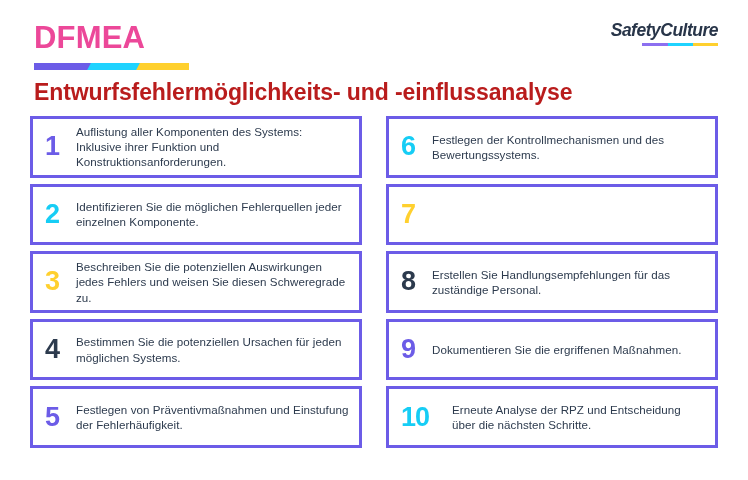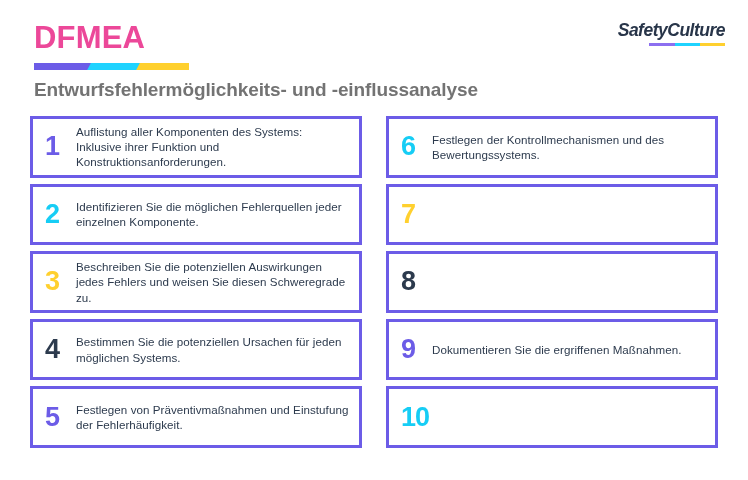--- a/index.html
+++ b/index.html
@@ -23,21 +23,21 @@
   
   .header {
     position: relative;
     height: 112px;
     padding: 22px 34px 0 34px;
   }
 
   .brand {
     position: absolute;
     top: 22px;
-    right: 23px;
+    right: 30px;
     text-align: right;
     line-height: 1;
   }
   .brand-word {
     font-size: 17.5px;
     font-weight: bold;
     font-style: italic;
     letter-spacing: -0.5px;
     color: #283549;
     display: inline-block;
@@ -81,24 +81,24 @@
     top: 0;
     height: 7px;
     display: block;
     transform: skewX(-28deg);
   }
   .ab-1 { left: -4px;  width: 62px;  background: #6c5ce7; }
   .ab-2 { left: 55px;  width: 52px;  background: #1fd3ff; }
   .ab-3 { left: 104px; width: 58px;  background: #ffd02e; }
 
   .subtitle {
-    font-size: 19px;
+    font-size: 23px;
     font-weight: bold;
     letter-spacing: -0.1px;
-    color: #737373;
+    color: #b91c1c;
     line-height: 1.05;
     white-space: nowrap;
   }
 
   
   .steps {
     position: absolute;
     top: 116px;
     left: 30px;
     right: 30px;
@@ -202,25 +202,27 @@
       <span class="step-num num-cyan">6</span>
       <span class="step-text">Festlegen der Kontrollmechanismen und des Bewertungssystems.</span>
     </div>
 
     <div class="step">
       <span class="step-num num-yellow">7</span>
     </div>
 
     <div class="step">
       <span class="step-num num-navy">8</span>
+      <span class="step-text">Erstellen Sie Handlungsempfehlungen für das zuständige Personal.</span>
     </div>
 
     <div class="step">
       <span class="step-num num-purple">9</span>
       <span class="step-text">Dokumentieren Sie die ergriffenen Maßnahmen.</span>
     </div>
 
     <div class="step">
       <span class="step-num num-cyan wide">10</span>
+      <span class="step-text">Erneute Analyse der RPZ und Entscheidung über die nächsten Schritte.</span>
     </div>
 
   </div>
 </div>
 
 </body></html>

